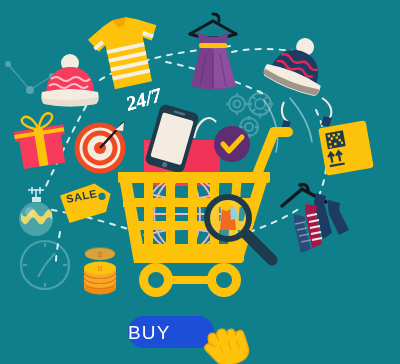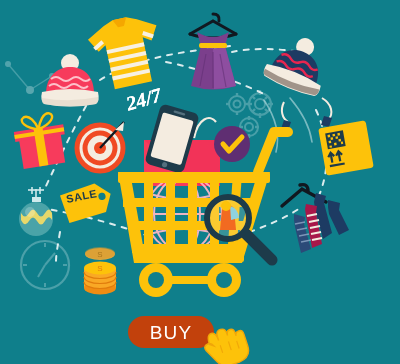--- a/index.html
+++ b/index.html
@@ -6,22 +6,22 @@
   body{
     width:400px;height:364px;overflow:hidden;
     font-family:"Liberation Sans", sans-serif;
     background:#0f7f8b;
   }
   #scene{position:relative;width:400px;height:364px;background:#0f7f8b;overflow:hidden;}
   .abs{position:absolute;}
   svg{display:block;overflow:visible;}
   #buy-button{
     position:absolute;left:128px;top:316px;width:86px;height:32px;
-    background:#c2410c;border-radius:16px;border:none;padding:0;
-    display:flex;align-items:center;justify-content:center;cursor:pointer;
+    background:#1d4ed8;border-radius:16px;border:none;padding:0;
+    display:flex;align-items:center;justify-content:flex-start;cursor:pointer;
   }
   #buy-label{
     color:#ffffff;font-family:"Liberation Sans",sans-serif;
     font-size:19px;letter-spacing:1.2px;font-weight:400;line-height:1;
   }
   #twentyfourseven{
     position:absolute;left:126px;top:88px;color:#ffffff;
     font-family:"Liberation Serif",serif;font-size:20px;font-style:italic;
     font-weight:700;transform:rotate(-16deg);letter-spacing:0px;
     text-shadow:0 0 0 #fff;

